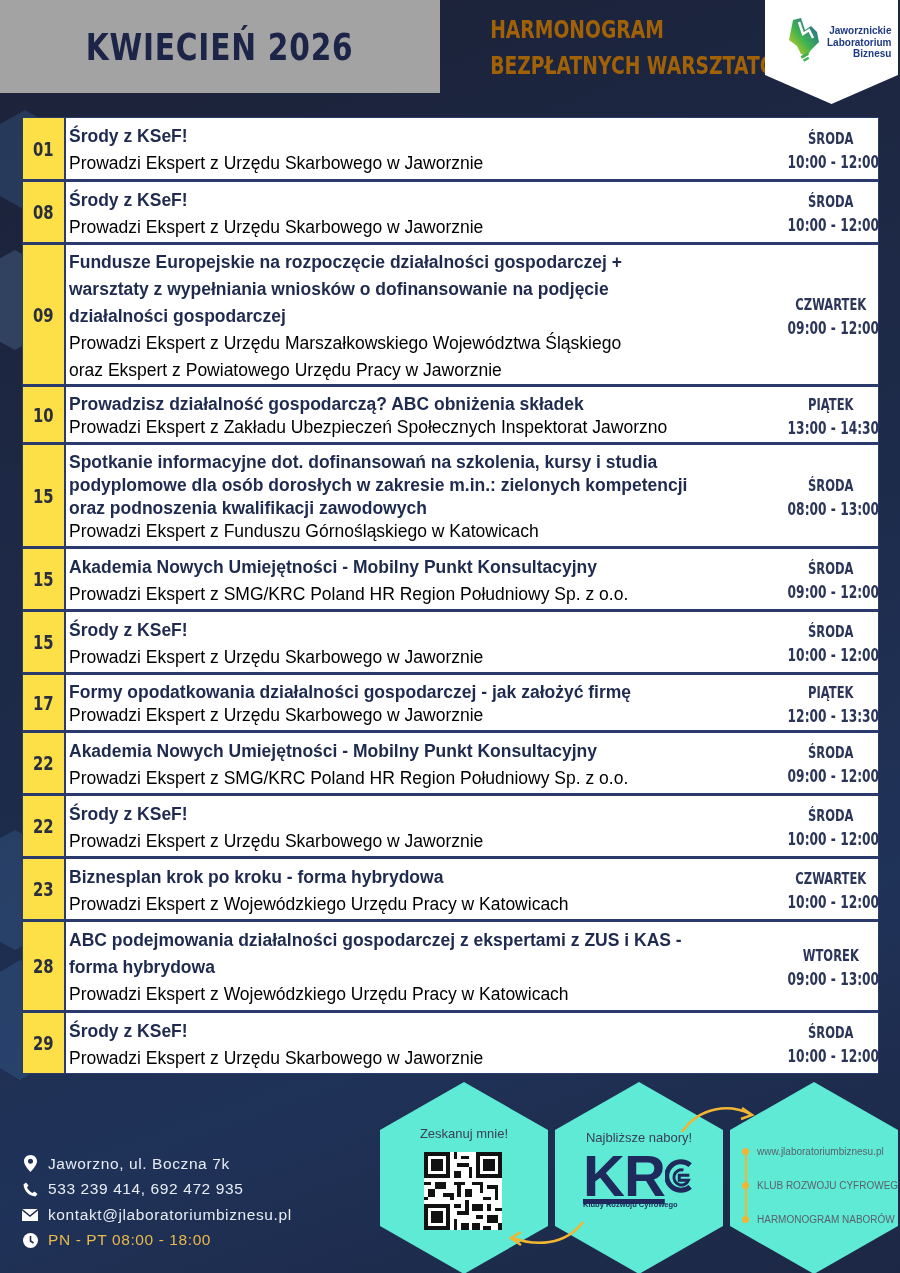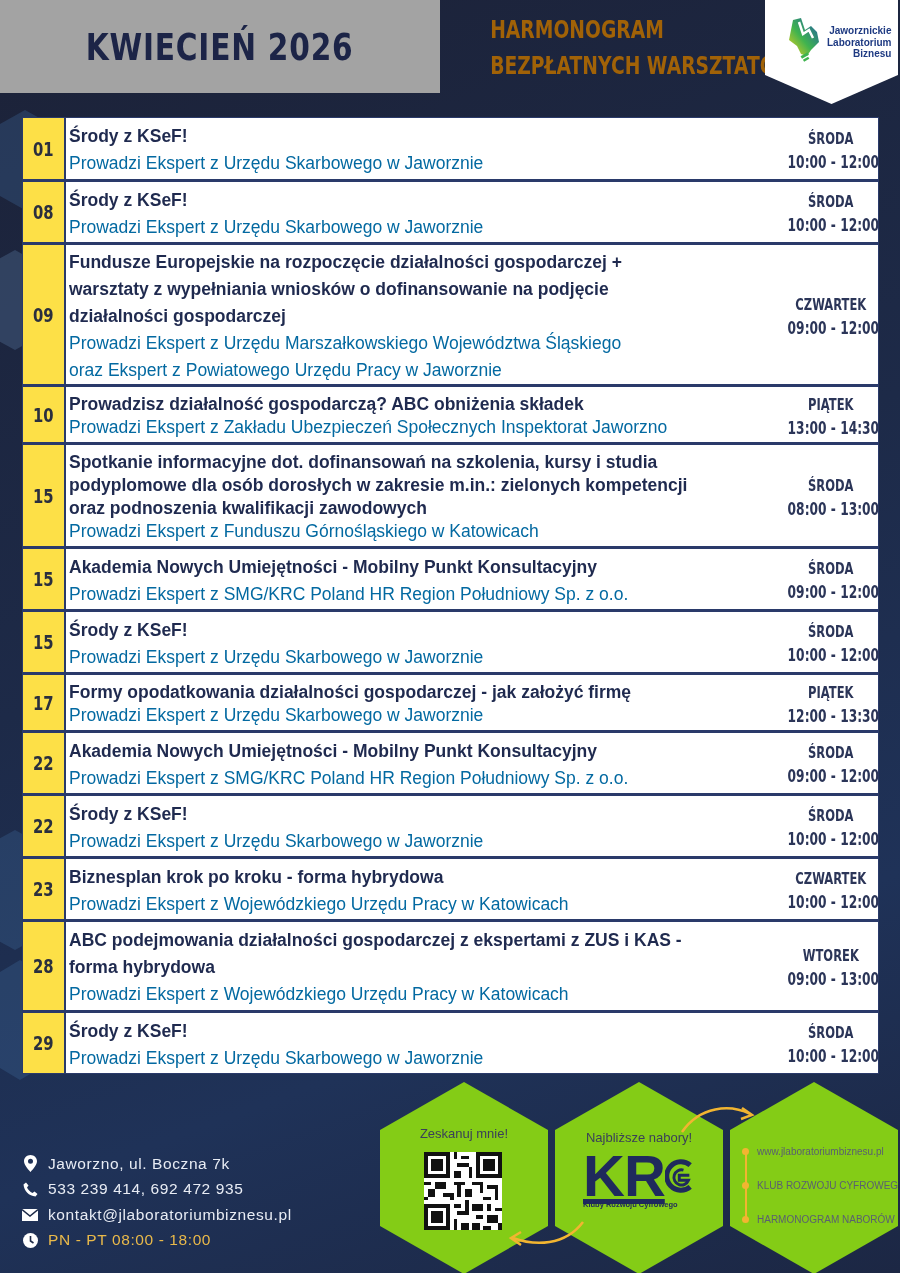--- a/index.html
+++ b/index.html
@@ -69,39 +69,39 @@
   .day-num {
     font-family: "DejaVu Sans", sans-serif; font-weight: bold;
     font-size: 19px; color: #2a2f3e; transform: scaleX(0.78);
   }
   .info-cell {
     flex: 1; background: #ffffff; padding: 3px 4px 0 3px;
     display: flex; justify-content: space-between; align-items: center;
   }
   .desc { flex: 1; }
   .event-title { font-weight: bold; font-size: 17.5px; line-height: 27px; color: #1f2a4f; }
-  .event-host { font-size: 17.5px; line-height: 27px; color: #0369a1; }
+  .event-host { font-size: 17.5px; line-height: 27px; color: #000000; }
   .row.tight .event-title, .row.tight .event-host { line-height: 23px; }
   .when { text-align: center; width: 120px; padding-right: 0; }
   .weekday, .hours {
     font-family: "DejaVu Sans", sans-serif; font-weight: bold;
     color: #2b3558; white-space: nowrap;
     display: block; transform-origin: right center; transform: scaleX(0.72);
   }
   .weekday { font-size: 16px; line-height: 23px; }
   .hours { font-size: 17px; line-height: 24px; }
 
   
   .contacts { position: absolute; left: 22px; top: 1151px; color: #e8ecf4; }
   .contact-row { display: flex; align-items: center; height: 25.5px; font-size: 15.5px; letter-spacing: 0.6px; }
   .contact-row .ico { width: 16px; height: 16px; margin-right: 10px; display: flex; align-items: center; justify-content: center; }
   .contact-row.hours-row { color: #e9b94a; }
 
   .hex {
-    position: absolute; background: #84cc16;
+    position: absolute; background: #5eead4;
     clip-path: polygon(50% 0, 100% 25%, 100% 75%, 50% 100%, 0 75%, 0 25%);
   }
   .hex-qr { left: 380px; top: 1082px; width: 168px; height: 192px; }
   .hex-krc { left: 555px; top: 1082px; width: 168px; height: 192px; }
   .hex-links { left: 730px; top: 1082px; width: 168px; height: 192px; }
   .hex-label { position: absolute; width: 100%; text-align: center; font-size: 13px; color: #3a4058; }
   .qr { position: absolute; left: 44px; top: 70px; width: 78px; height: 78px; }
   .krc-logo { position: absolute; left: 28px; top: 72px; width: 112px; }
   .krc-word { font-weight: bold; font-size: 58px; color: #1f2a5c; letter-spacing: -1px; line-height: 44px; text-decoration: underline; }
   .krc-sub { font-size: 7.5px; font-weight: bold; color: #1f2a5c; margin-top: 2px; white-space: nowrap; }

